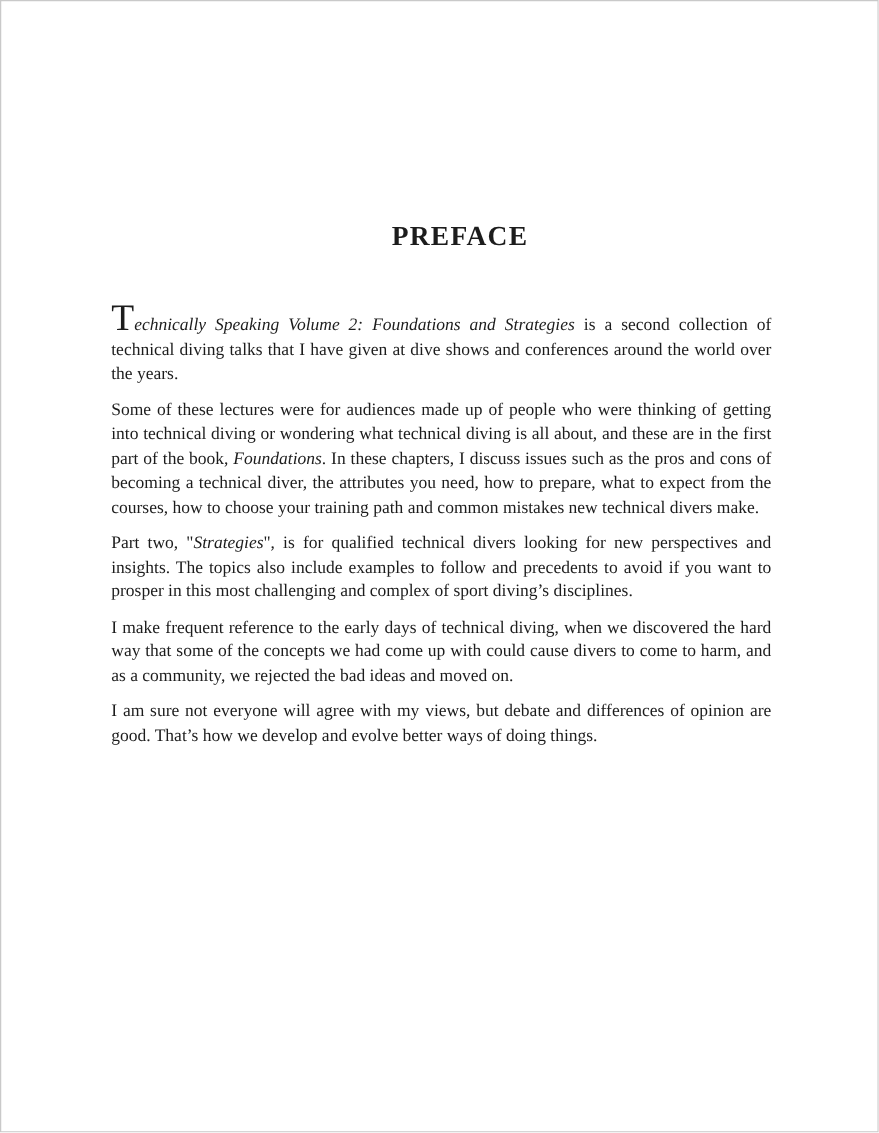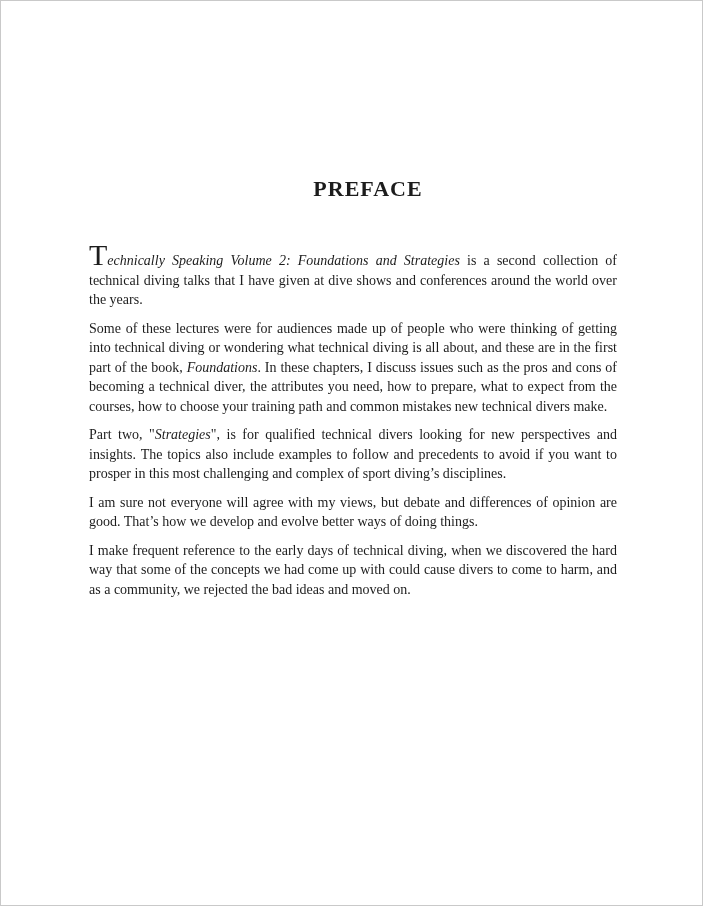--- a/index.html
+++ b/index.html
@@ -51,16 +51,16 @@
 </style>
 </head>
 <body>
 
 <div class="page">
   <h1 class="title">PREFACE</h1>
   <div class="content">
       <p><span class="seg-dropcap">T</span><span class="seg-italic">echnically Speaking Volume 2: Foundations and Strategies</span><span class="seg-normal"> is a second collection of technical diving talks that I have given at dive shows and conferences around the world over the years.</span></p>
       <p><span class="seg-normal">Some of these lectures were for audiences made up of people who were thinking of getting into technical diving or wondering what technical diving is all about, and these are in the first part of the book, </span><span class="seg-italic">Foundations</span><span class="seg-normal">. In these chapters, I discuss issues such as the pros and cons of becoming a technical diver, the attributes you need, how to prepare, what to expect from the courses, how to choose your training path and common mistakes new technical divers make.</span></p>
       <p><span class="seg-normal">Part two, "</span><span class="seg-italic">Strategies</span><span class="seg-normal">", is for qualified technical divers looking for new perspectives and insights. The topics also include examples to follow and precedents to avoid if you want to prosper in this most challenging and complex of sport diving’s disciplines.</span></p>
+      <p><span class="seg-normal">I make frequent reference to the early days of technical diving, when we discovered the hard way that some of the concepts we had come up with could cause divers to come to harm, and as a community, we rejected the bad ideas and moved on.</span></p>
       <p><span class="seg-normal">I am sure not everyone will agree with my views, but debate and differences of opinion are good. That’s how we develop and evolve better ways of doing things.</span></p>
-      <p><span class="seg-normal">I make frequent reference to the early days of technical diving, when we discovered the hard way that some of the concepts we had come up with could cause divers to come to harm, and as a community, we rejected the bad ideas and moved on.</span></p>
     </div>
 </div>
 
 </body></html>

